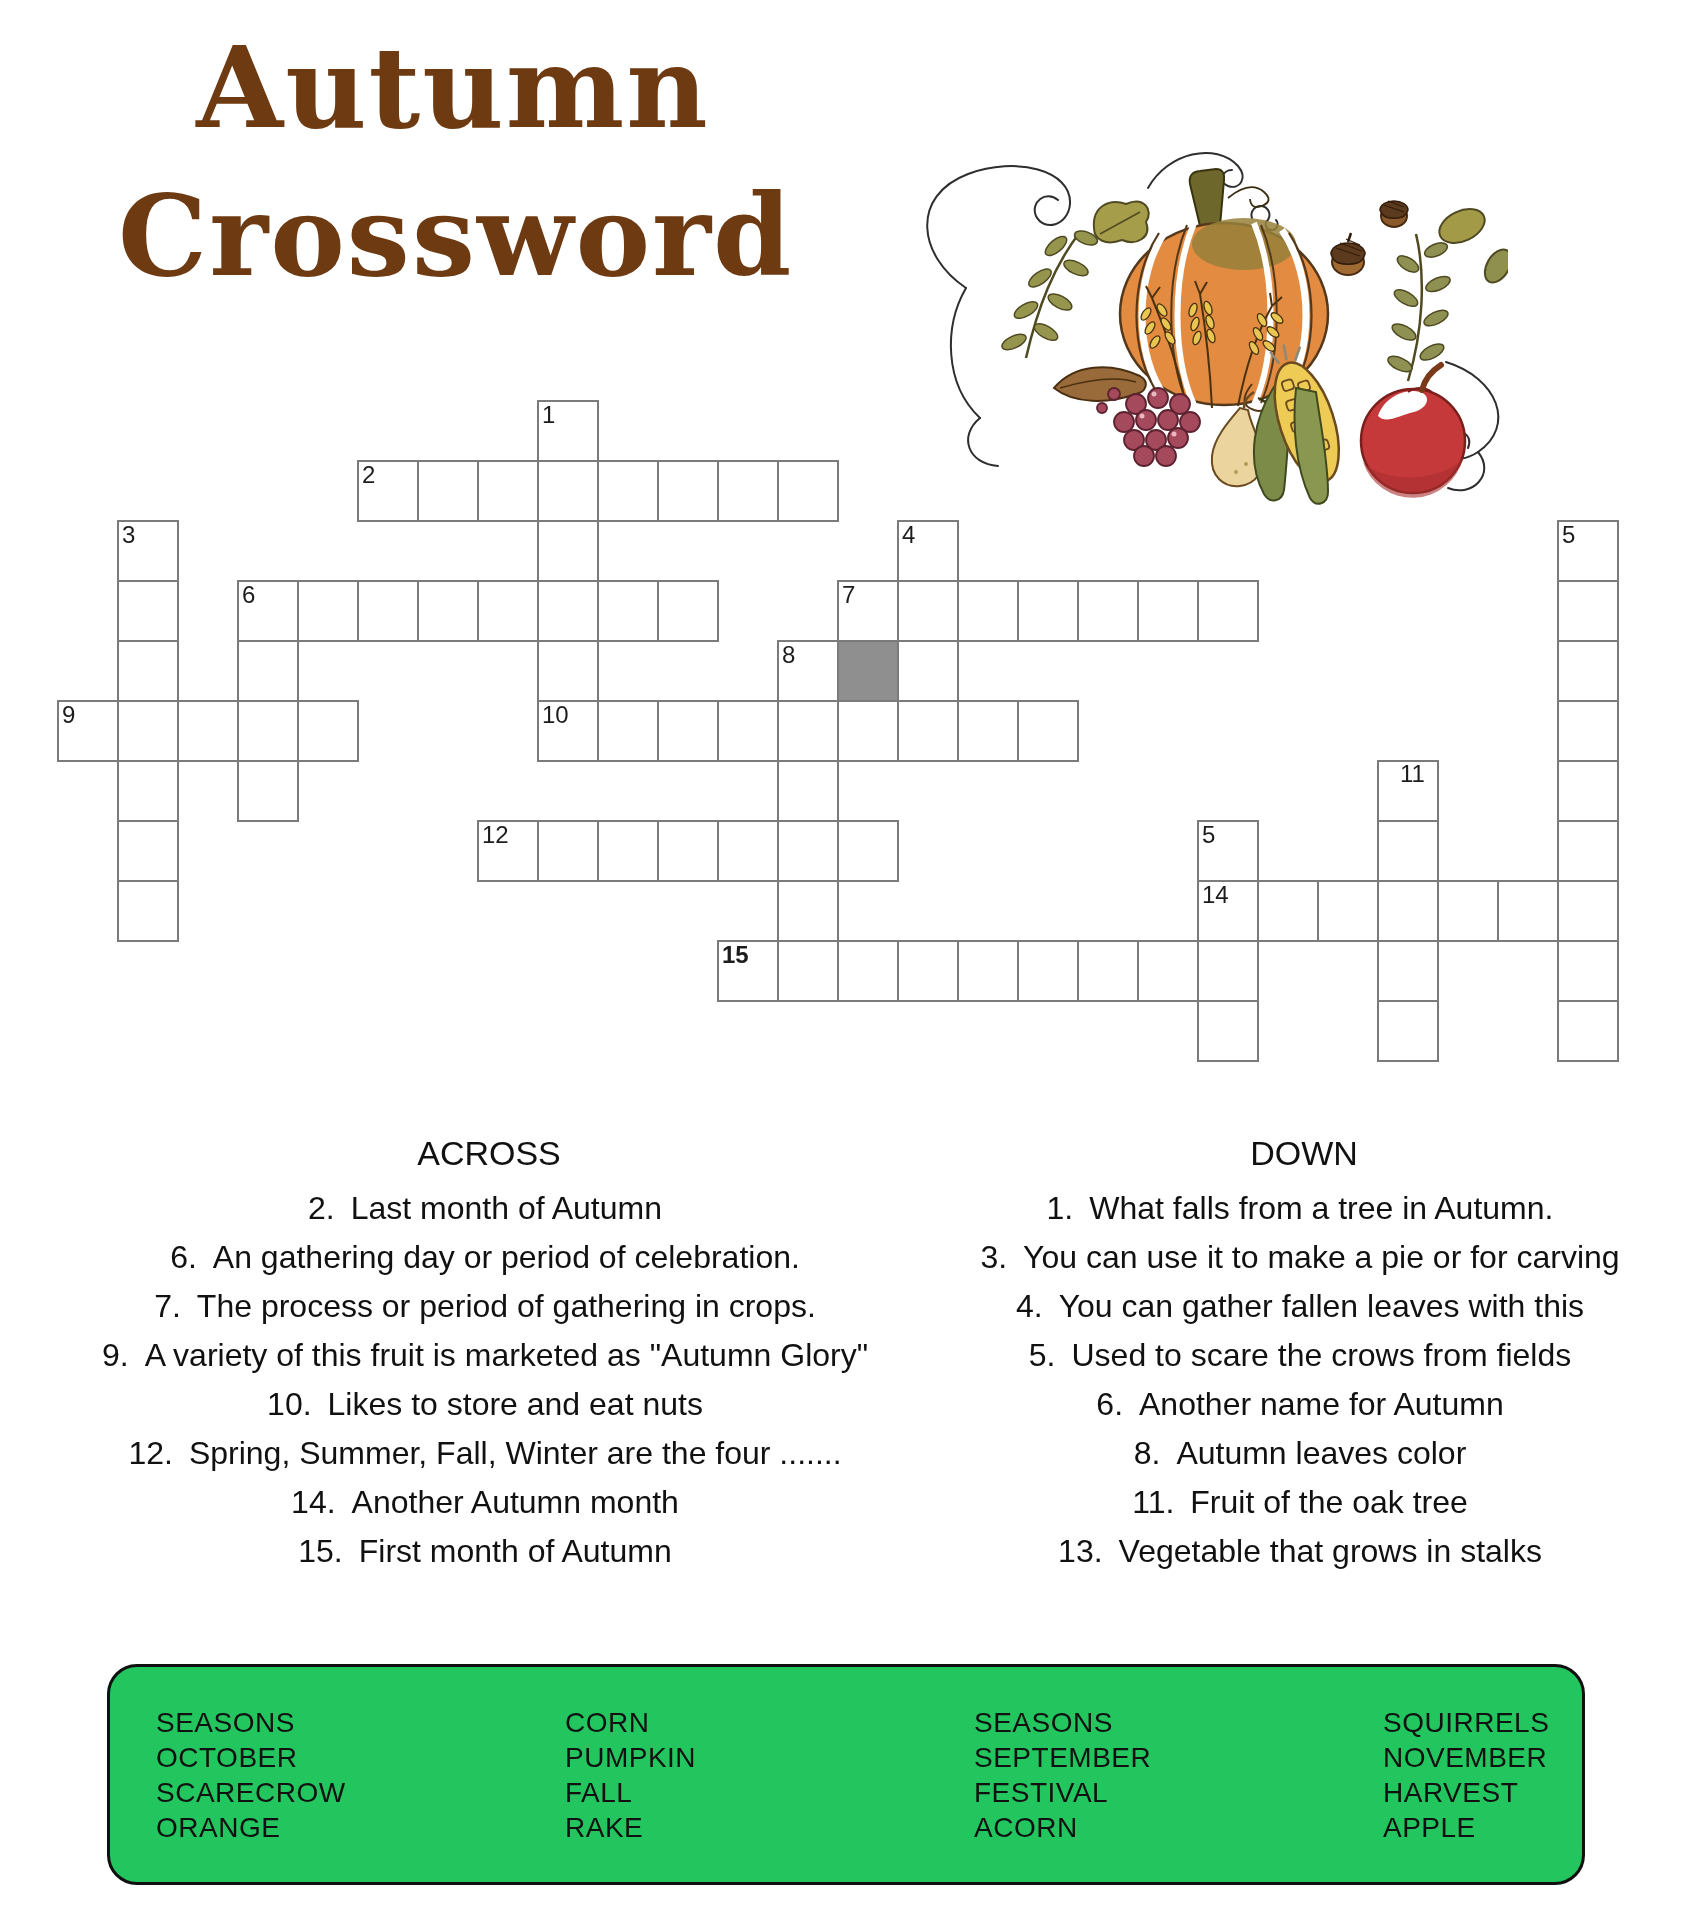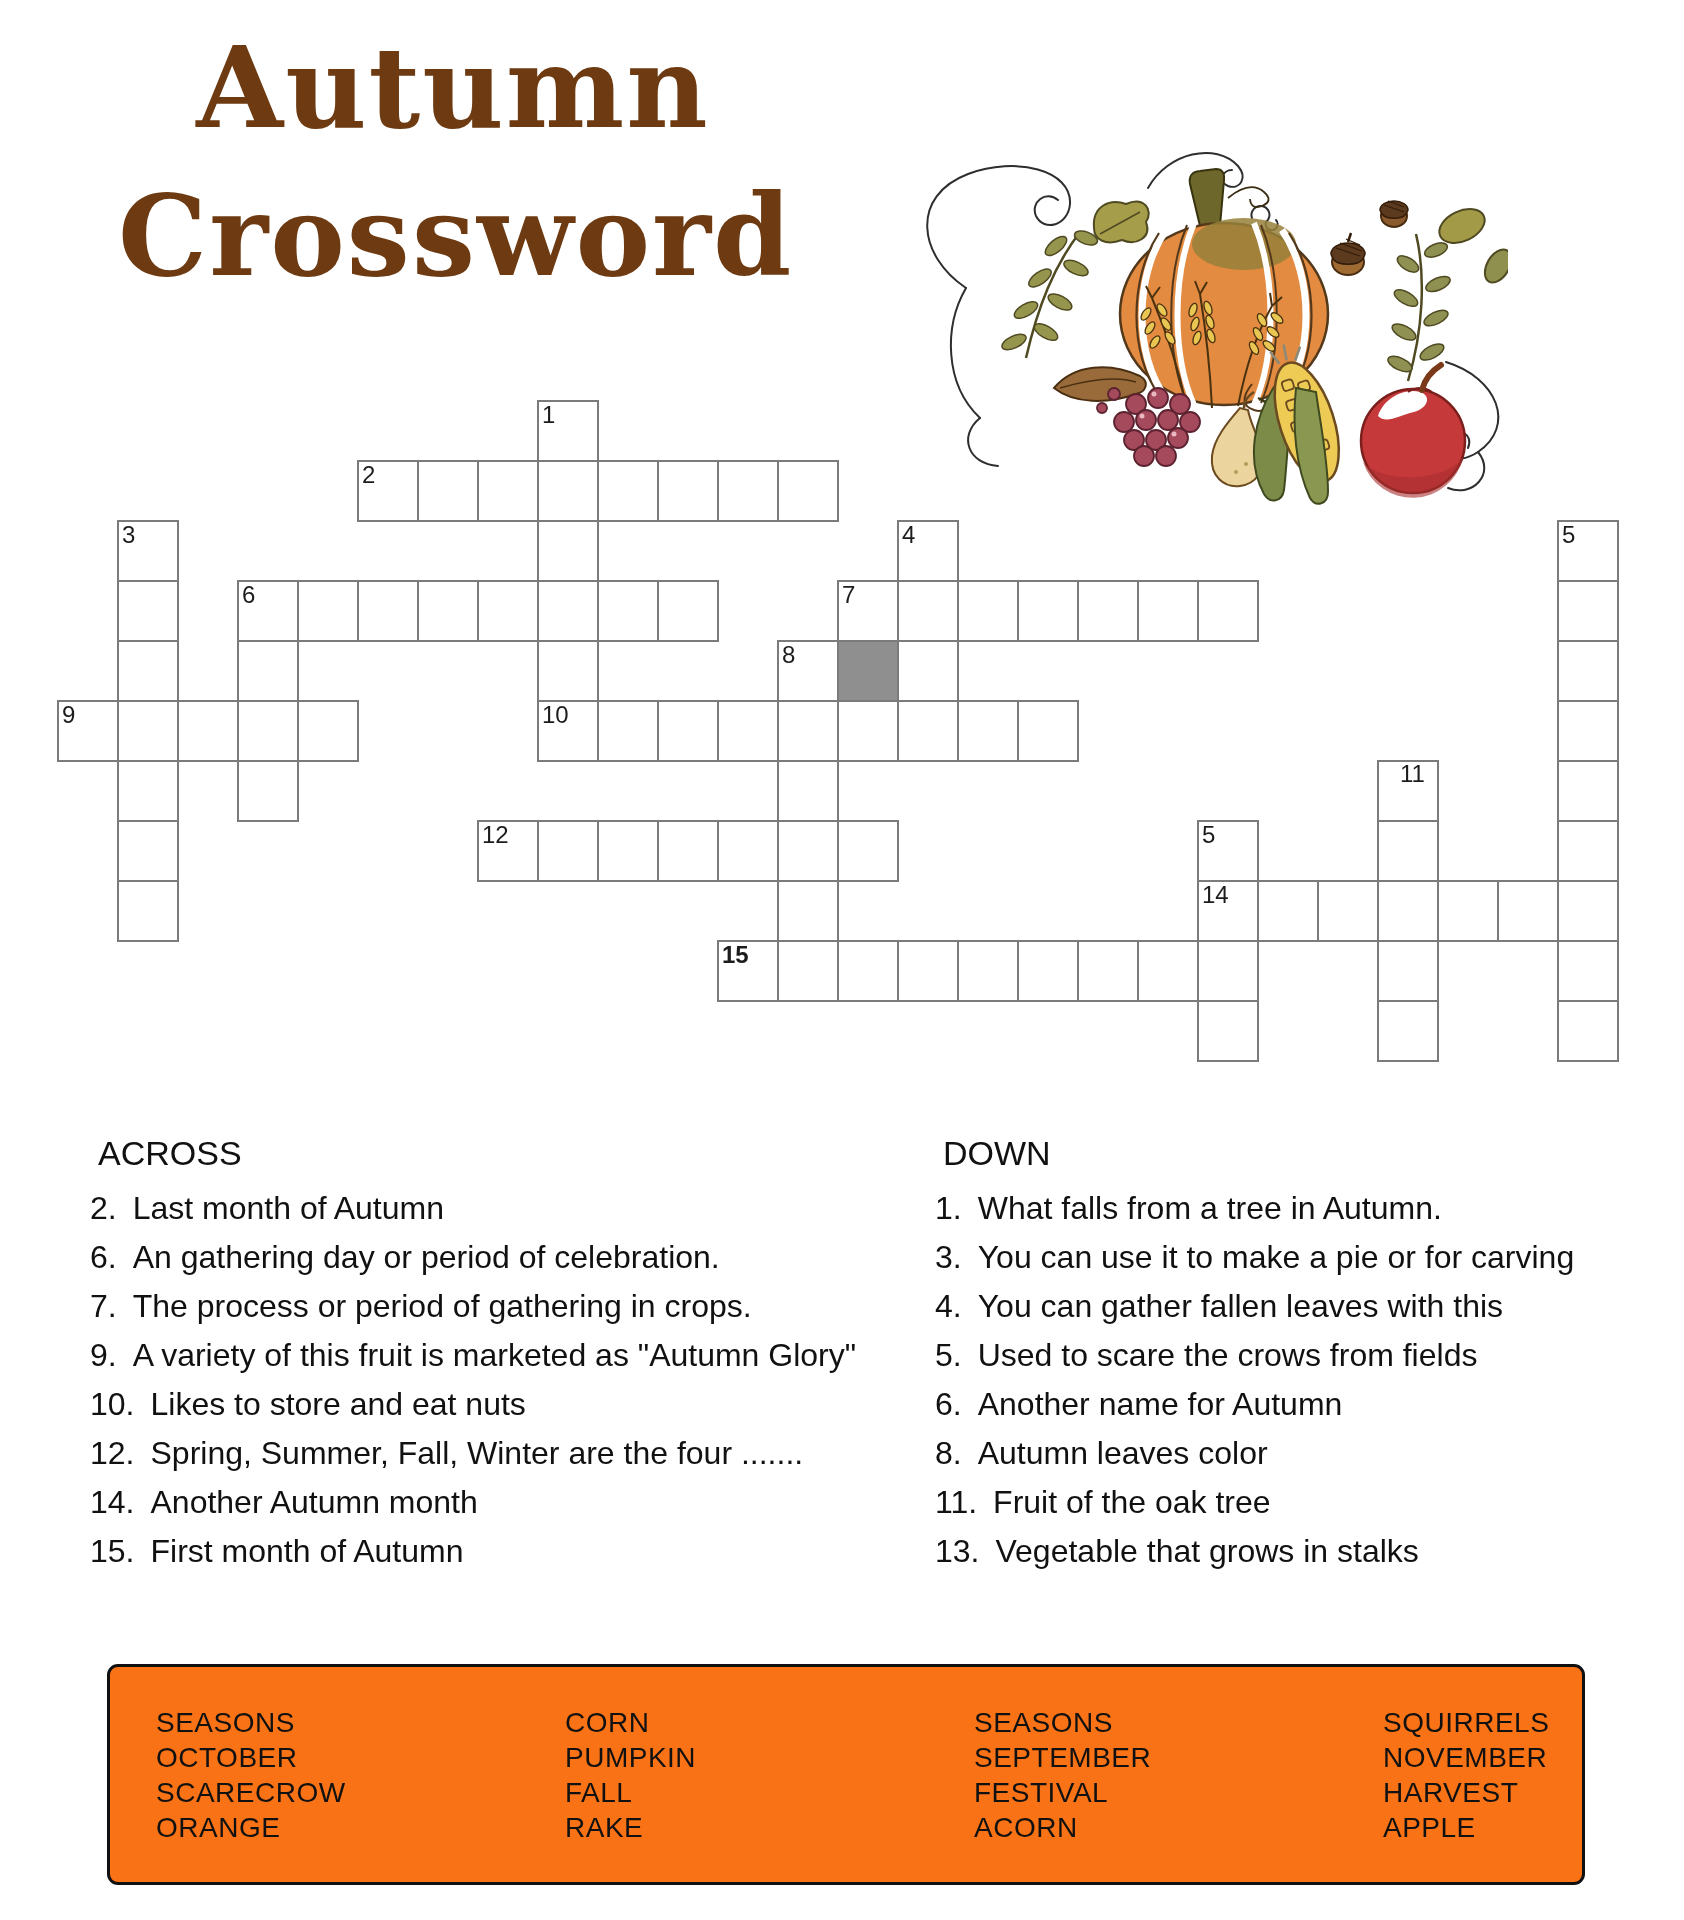--- a/index.html
+++ b/index.html
@@ -13,32 +13,32 @@
 
   
   .grid{position:absolute;left:57px;top:400px;width:1564px;height:664px;}
   .cell{position:absolute;width:62px;height:62px;box-sizing:border-box;
         border:2px solid #7b7b7b;background:#fff;}
   .cell.shaded{background:#8f8f8f;}
   .cellnum{position:absolute;font-size:24px;line-height:24px;color:#1c1c1c;
            padding:0;pointer-events:none;}
 
   
-  .clues{position:absolute;top:1133px;}
+  .clues{position:absolute;top:1133px;text-align:center;}
   .clues.across{left:90px;width:790px;}
   .clues.down{left:935px;width:730px;}
   .clues h2{font-size:34px;font-weight:normal;margin:0 0 16px 8px;line-height:40px;}
   .clues ol{list-style:none;margin:0;padding:0;}
   .clues li{font-size:32px;line-height:39px;margin:0 0 10px 0;
             padding-left:62px;text-indent:-62px;}
   .clues li .num{margin-right:16px;}
 
   
   .wordbank{position:absolute;left:107px;top:1664px;width:1478px;height:221px;
-            box-sizing:border-box;border:3px solid #101010;border-radius:11px;background:#f97316;}
+            box-sizing:border-box;border:3px solid #101010;border-radius:30px;background:#22c55e;}
   .wb-col{position:absolute;top:38px;font-size:28px;line-height:35px;letter-spacing:.5px;}
   .wb-col:nth-child(1){left:46px;}
   .wb-col:nth-child(2){left:455px;}
   .wb-col:nth-child(3){left:864px;}
   .wb-col:nth-child(4){left:1273px;}
 
   
   .illus{position:absolute;left:848px;top:126px;width:660px;height:380px;}
 </style>
 </head>

